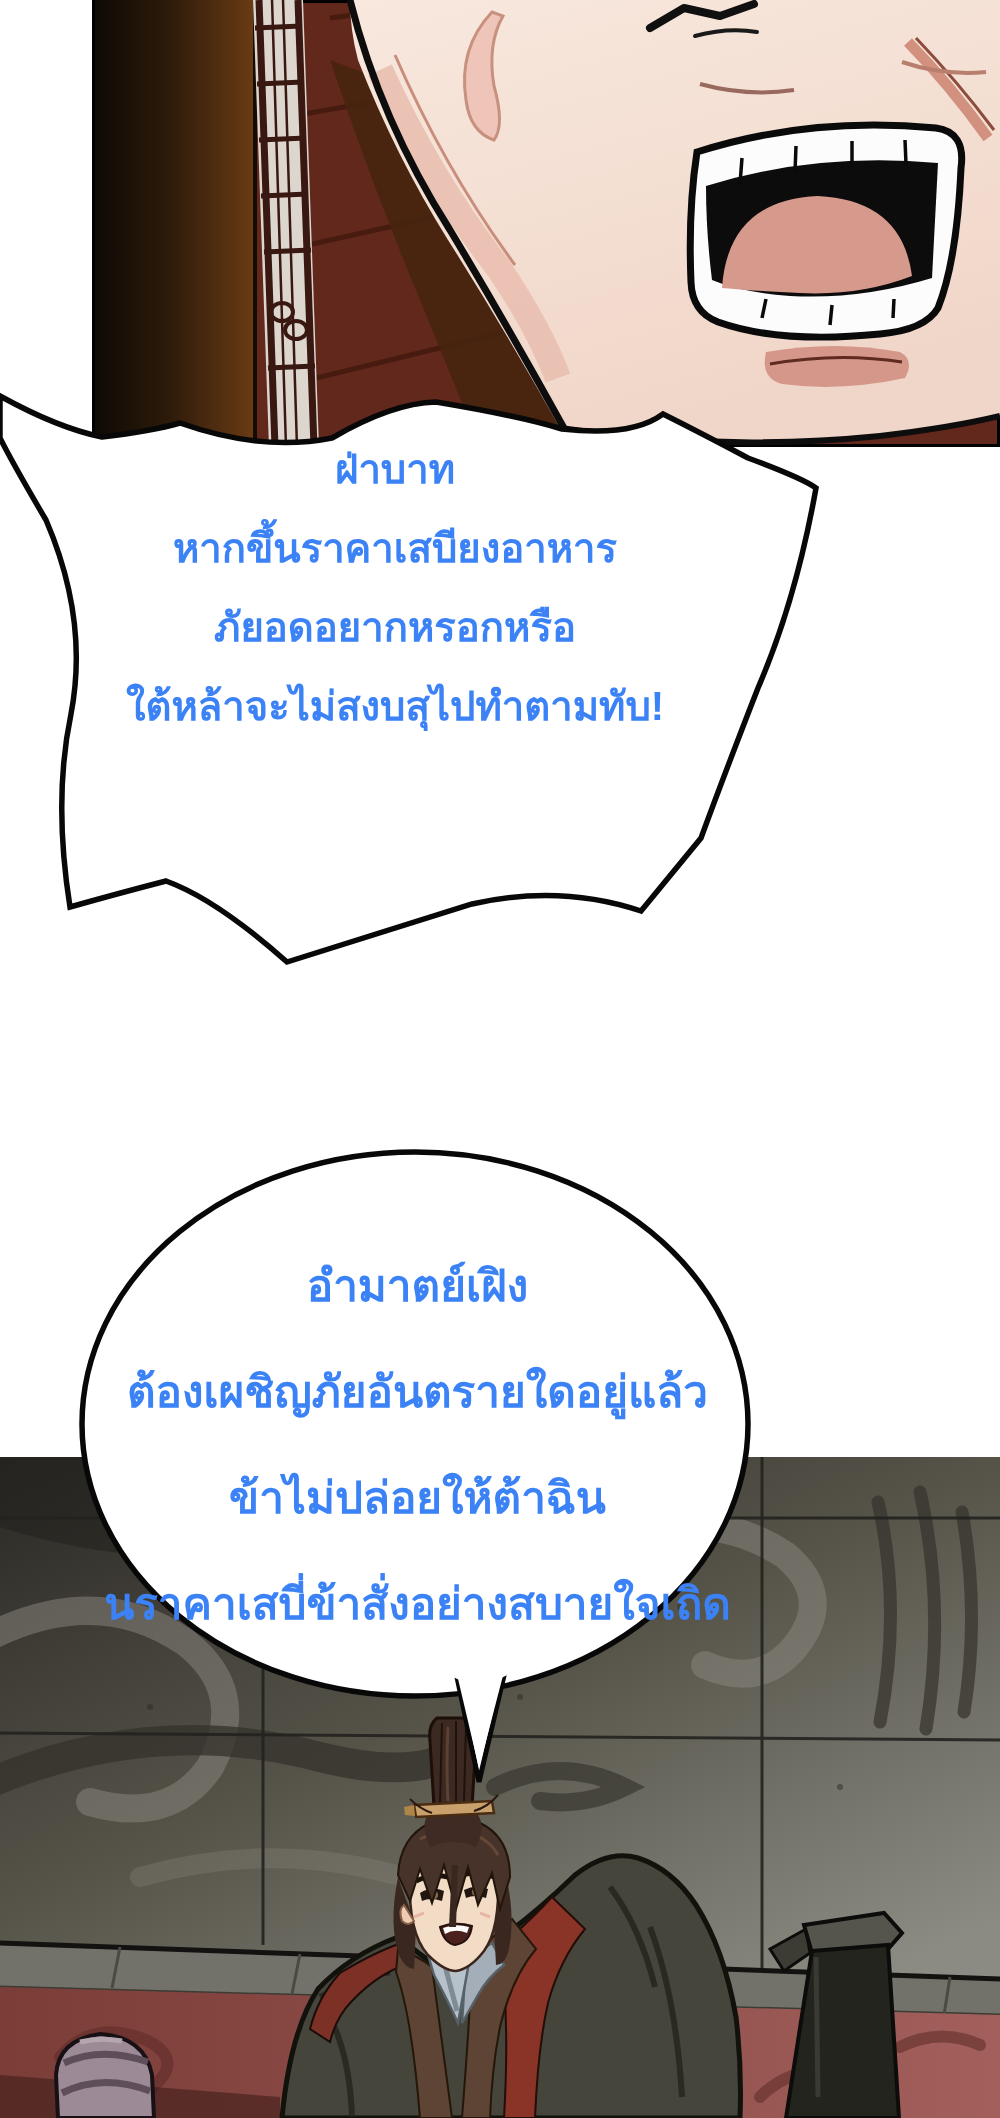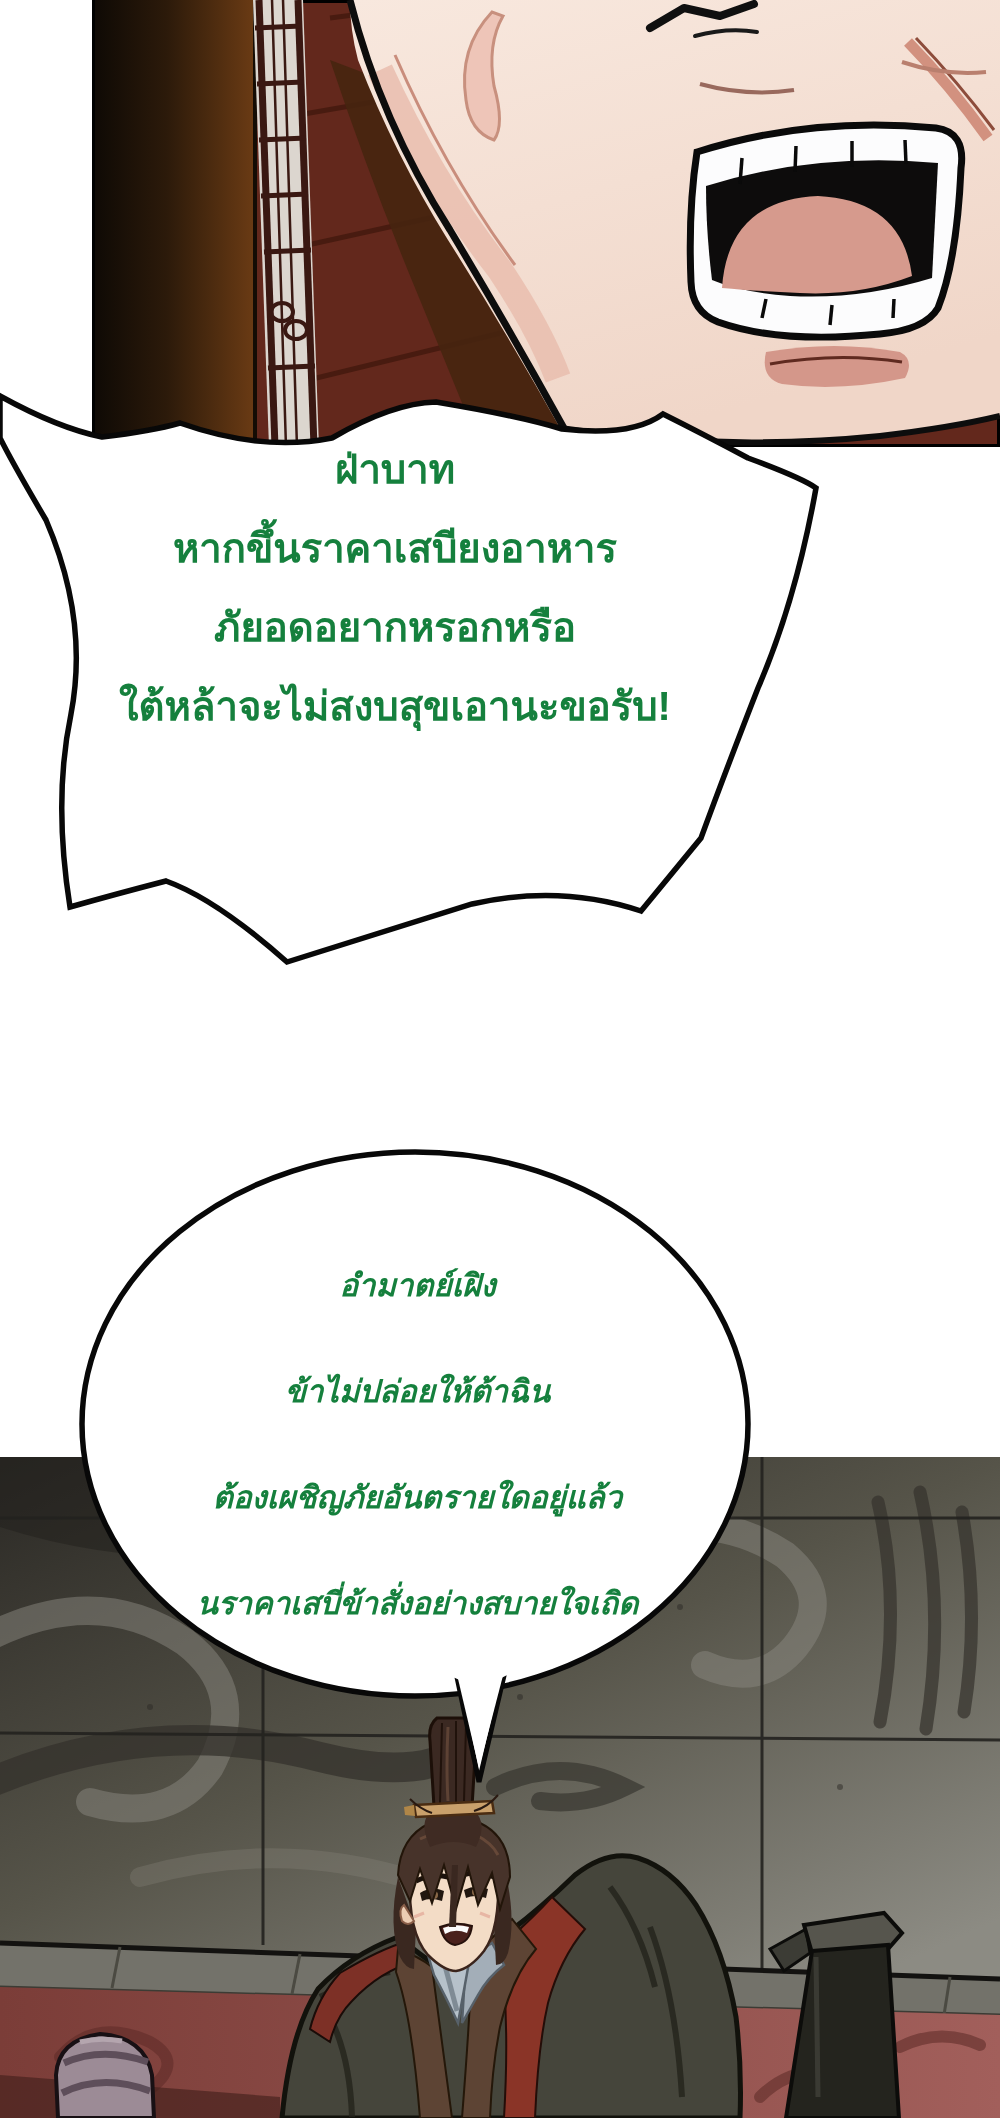--- a/index.html
+++ b/index.html
@@ -2,24 +2,24 @@
 <html><head>
 <meta charset="utf-8">
 <style>
   html,body{margin:0;padding:0;background:#ffffff;}
   #page{position:relative;width:1000px;height:2118px;background:#ffffff;overflow:hidden;
         font-family:"Liberation Sans","DejaVu Sans",sans-serif;}
   svg{position:absolute;display:block;}
   #top-panel-svg{left:0;top:0;}
   #bottom-panel-svg{left:0;top:1457px;}
   #bubble-overlay-svg{left:0;top:0;z-index:5;}
-  .bubble-text{position:absolute;z-index:6;text-align:center;color:#15803d;font-weight:600;}
+  .bubble-text{position:absolute;z-index:6;text-align:center;color:#3b82f6;font-weight:600;}
   #shout-text{left:35px;top:430px;width:720px;font-size:40px;}
   #shout-text .bline{height:79px;line-height:79px;}
-  #reply-text{left:85px;top:1233px;width:665px;font-size:31px;font-style:italic;}
+  #reply-text{left:85px;top:1233px;width:665px;font-size:44px;}
   #reply-text .bline{height:106px;line-height:106px;}
 </style>
 </head>
 <body>
 
 <div id="page">
 
   <svg id="top-panel-svg" width="1000" height="447" viewBox="0 0 1000 447">
     <defs>
       <linearGradient id="pillarGrad" x1="0" y1="0" x2="1" y2="0">
@@ -284,23 +284,23 @@
 
     <ellipse cx="415" cy="1424" rx="333" ry="272" fill="#ffffff" stroke="#080808" stroke-width="5.5"></ellipse>
     <path d="M458,1682 L479,1782 L503,1680 Q480,1692 458,1682 Z" fill="#ffffff" stroke="#080808" stroke-width="5"></path>
     <path d="M455,1666 L479,1768 L506,1664 Z" fill="#ffffff"></path>
   </svg>
 
   <div id="shout-text" class="bubble-text">
     <div class="bline">ฝ่าบาท</div>
     <div class="bline">หากขึ้นราคาเสบียงอาหาร</div>
     <div class="bline">ภัยอดอยากหรอกหรือ</div>
-    <div class="bline">ใต้หล้าจะไม่สงบสุขเอานะขอรับ!</div>
+    <div class="bline">ใต้หล้าจะไม่สงบสุไปทำตามทับ!</div>
   </div>
 
   <div id="reply-text" class="bubble-text">
     <div class="bline">อำมาตย์เฝิง</div>
+    <div class="bline">ต้องเผชิญภัยอันตรายใดอยู่แล้ว</div>
     <div class="bline">ข้าไม่ปล่อยให้ต้าฉิน</div>
-    <div class="bline">ต้องเผชิญภัยอันตรายใดอยู่แล้ว</div>
     <div class="bline">นราคาเสบี่ข้าสั่งอย่างสบายใจเถิด</div>
   </div>
 
 </div>
 
 </body></html>

